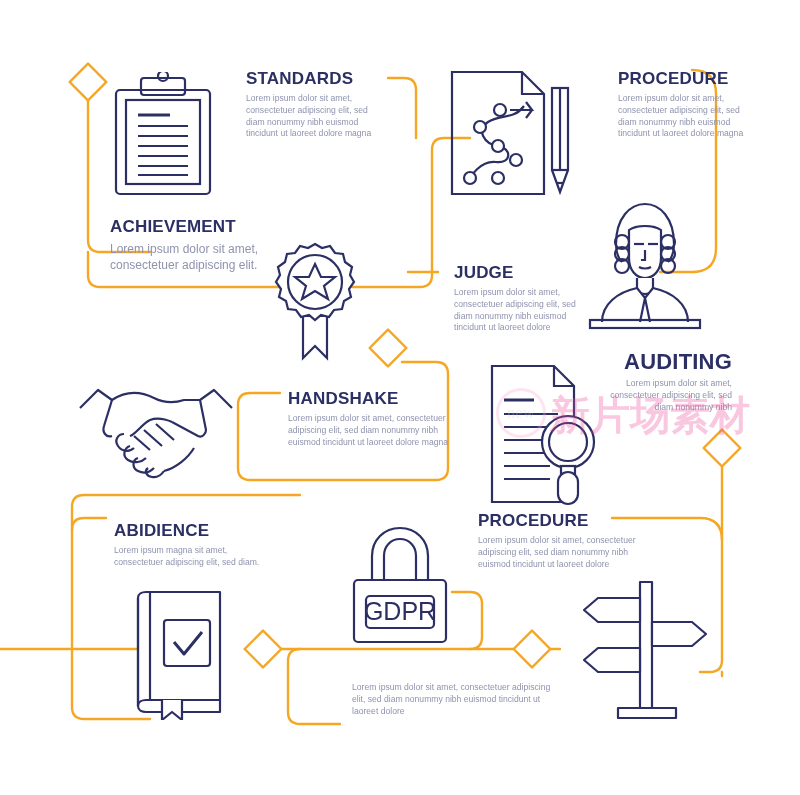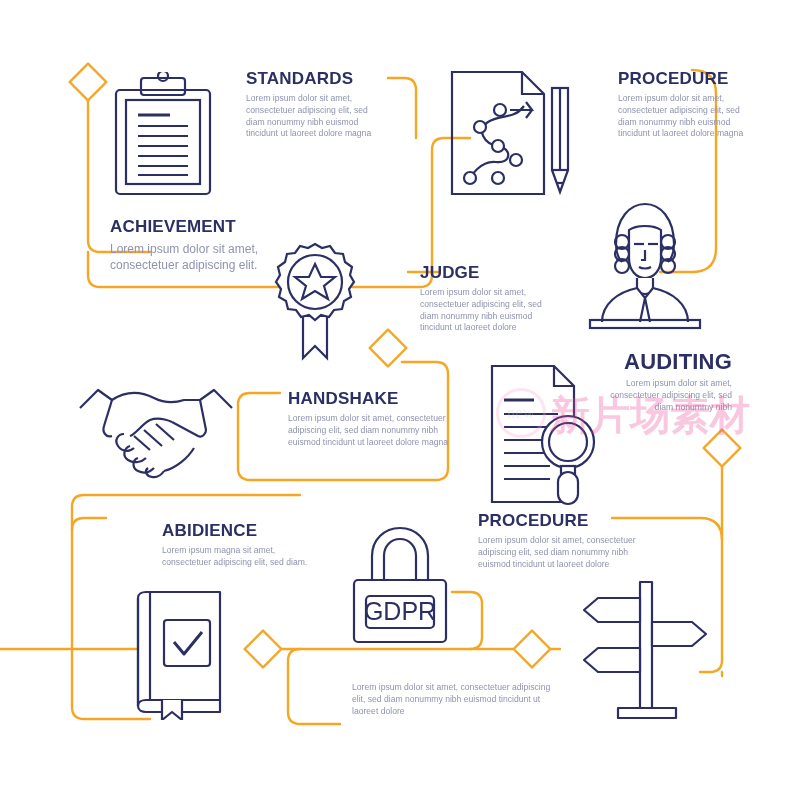--- a/index.html
+++ b/index.html
@@ -261,36 +261,36 @@
   <div class="node" style="left:570px; top:70px; width:142px;padding-left:48px;">
     <div class="node-title" style="font-size:17px;">PROCEDURE</div>
     <div class="node-body" style="font-size:8.6px;">Lorem ipsum dolor sit amet, consectetuer adipiscing elit, sed diam nonummy nibh euismod tincidunt ut laoreet dolore magna</div>
   </div>
 
   <div class="node" style="left:110px; top:218px; width:160px;">
     <div class="node-title" style="font-size:17px;">ACHIEVEMENT</div>
     <div class="node-body" style="font-size:12px;">Lorem ipsum dolor sit amet, consectetuer adipiscing elit.</div>
   </div>
 
-  <div class="node" style="left:420px; top:264px; width:130px;">
+  <div class="node" style="left:454px; top:264px; width:130px;">
     <div class="node-title" style="font-size:17px;">JUDGE</div>
     <div class="node-body" style="font-size:8.6px;">Lorem ipsum dolor sit amet, consectetuer adipiscing elit, sed diam nonummy nibh euismod tincidunt ut laoreet dolore</div>
   </div>
 
   <div class="node align-right" style="left:592px; top:350px; width:140px;">
     <div class="node-title" style="font-size:22px;">AUDITING</div>
     <div class="node-body" style="font-size:8.6px;">Lorem ipsum dolor sit amet, consectetuer adipiscing elit, sed diam nonummy nibh</div>
   </div>
 
   <div class="node" style="left:288px; top:390px; width:166px;">
     <div class="node-title" style="font-size:17px;">HANDSHAKE</div>
     <div class="node-body" style="font-size:8.6px;">Lorem ipsum dolor sit amet, consectetuer adipiscing elit, sed diam nonummy nibh euismod tincidunt ut laoreet dolore magna</div>
   </div>
 
-  <div class="node" style="left:114px; top:522px; width:150px;margin-left:48px;">
+  <div class="node" style="left:114px; top:522px; width:150px;">
     <div class="node-title" style="font-size:17px;">ABIDIENCE</div>
     <div class="node-body" style="font-size:8.6px;">Lorem ipsum magna sit amet, consectetuer adipiscing elit, sed diam.</div>
   </div>
 
   <div class="node" style="left:478px; top:512px; width:162px;">
     <div class="node-title" style="font-size:17px;">PROCEDURE</div>
     <div class="node-body" style="font-size:8.6px;">Lorem ipsum dolor sit amet, consectetuer adipiscing elit, sed diam nonummy nibh euismod tincidunt ut laoreet dolore</div>
   </div>
 
   <div class="node" style="left:352px; top:682px; width:210px;">

